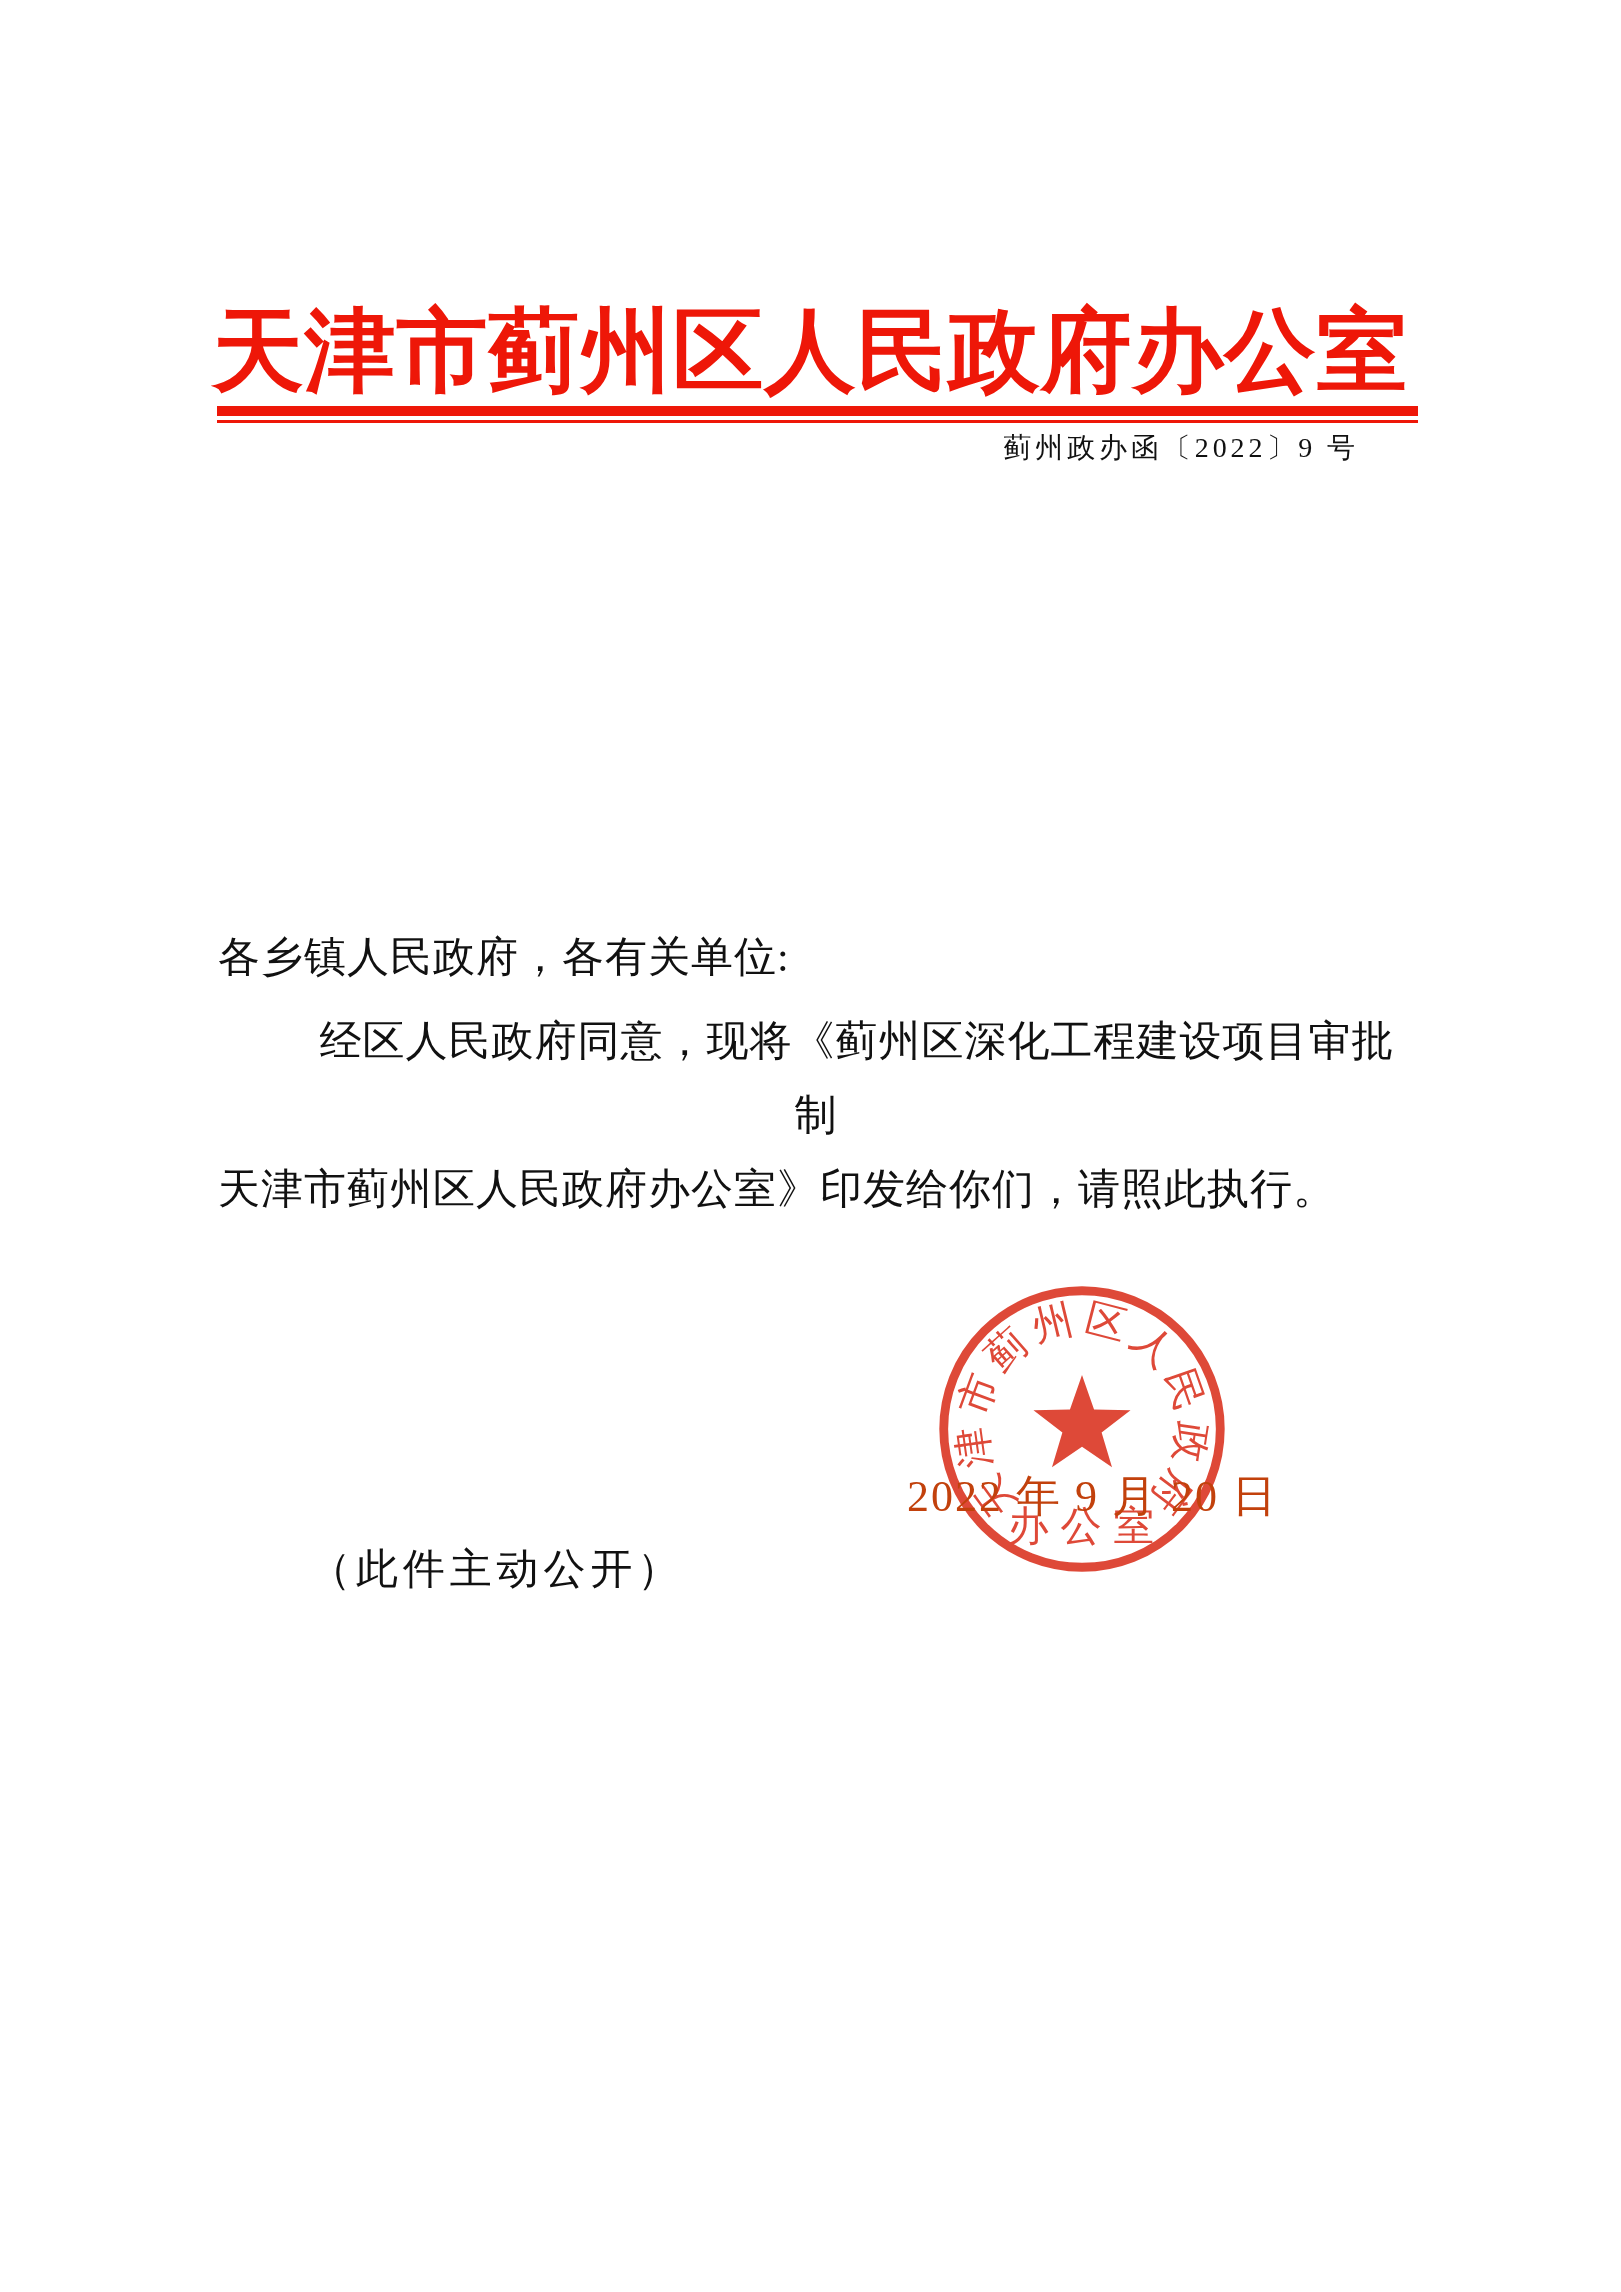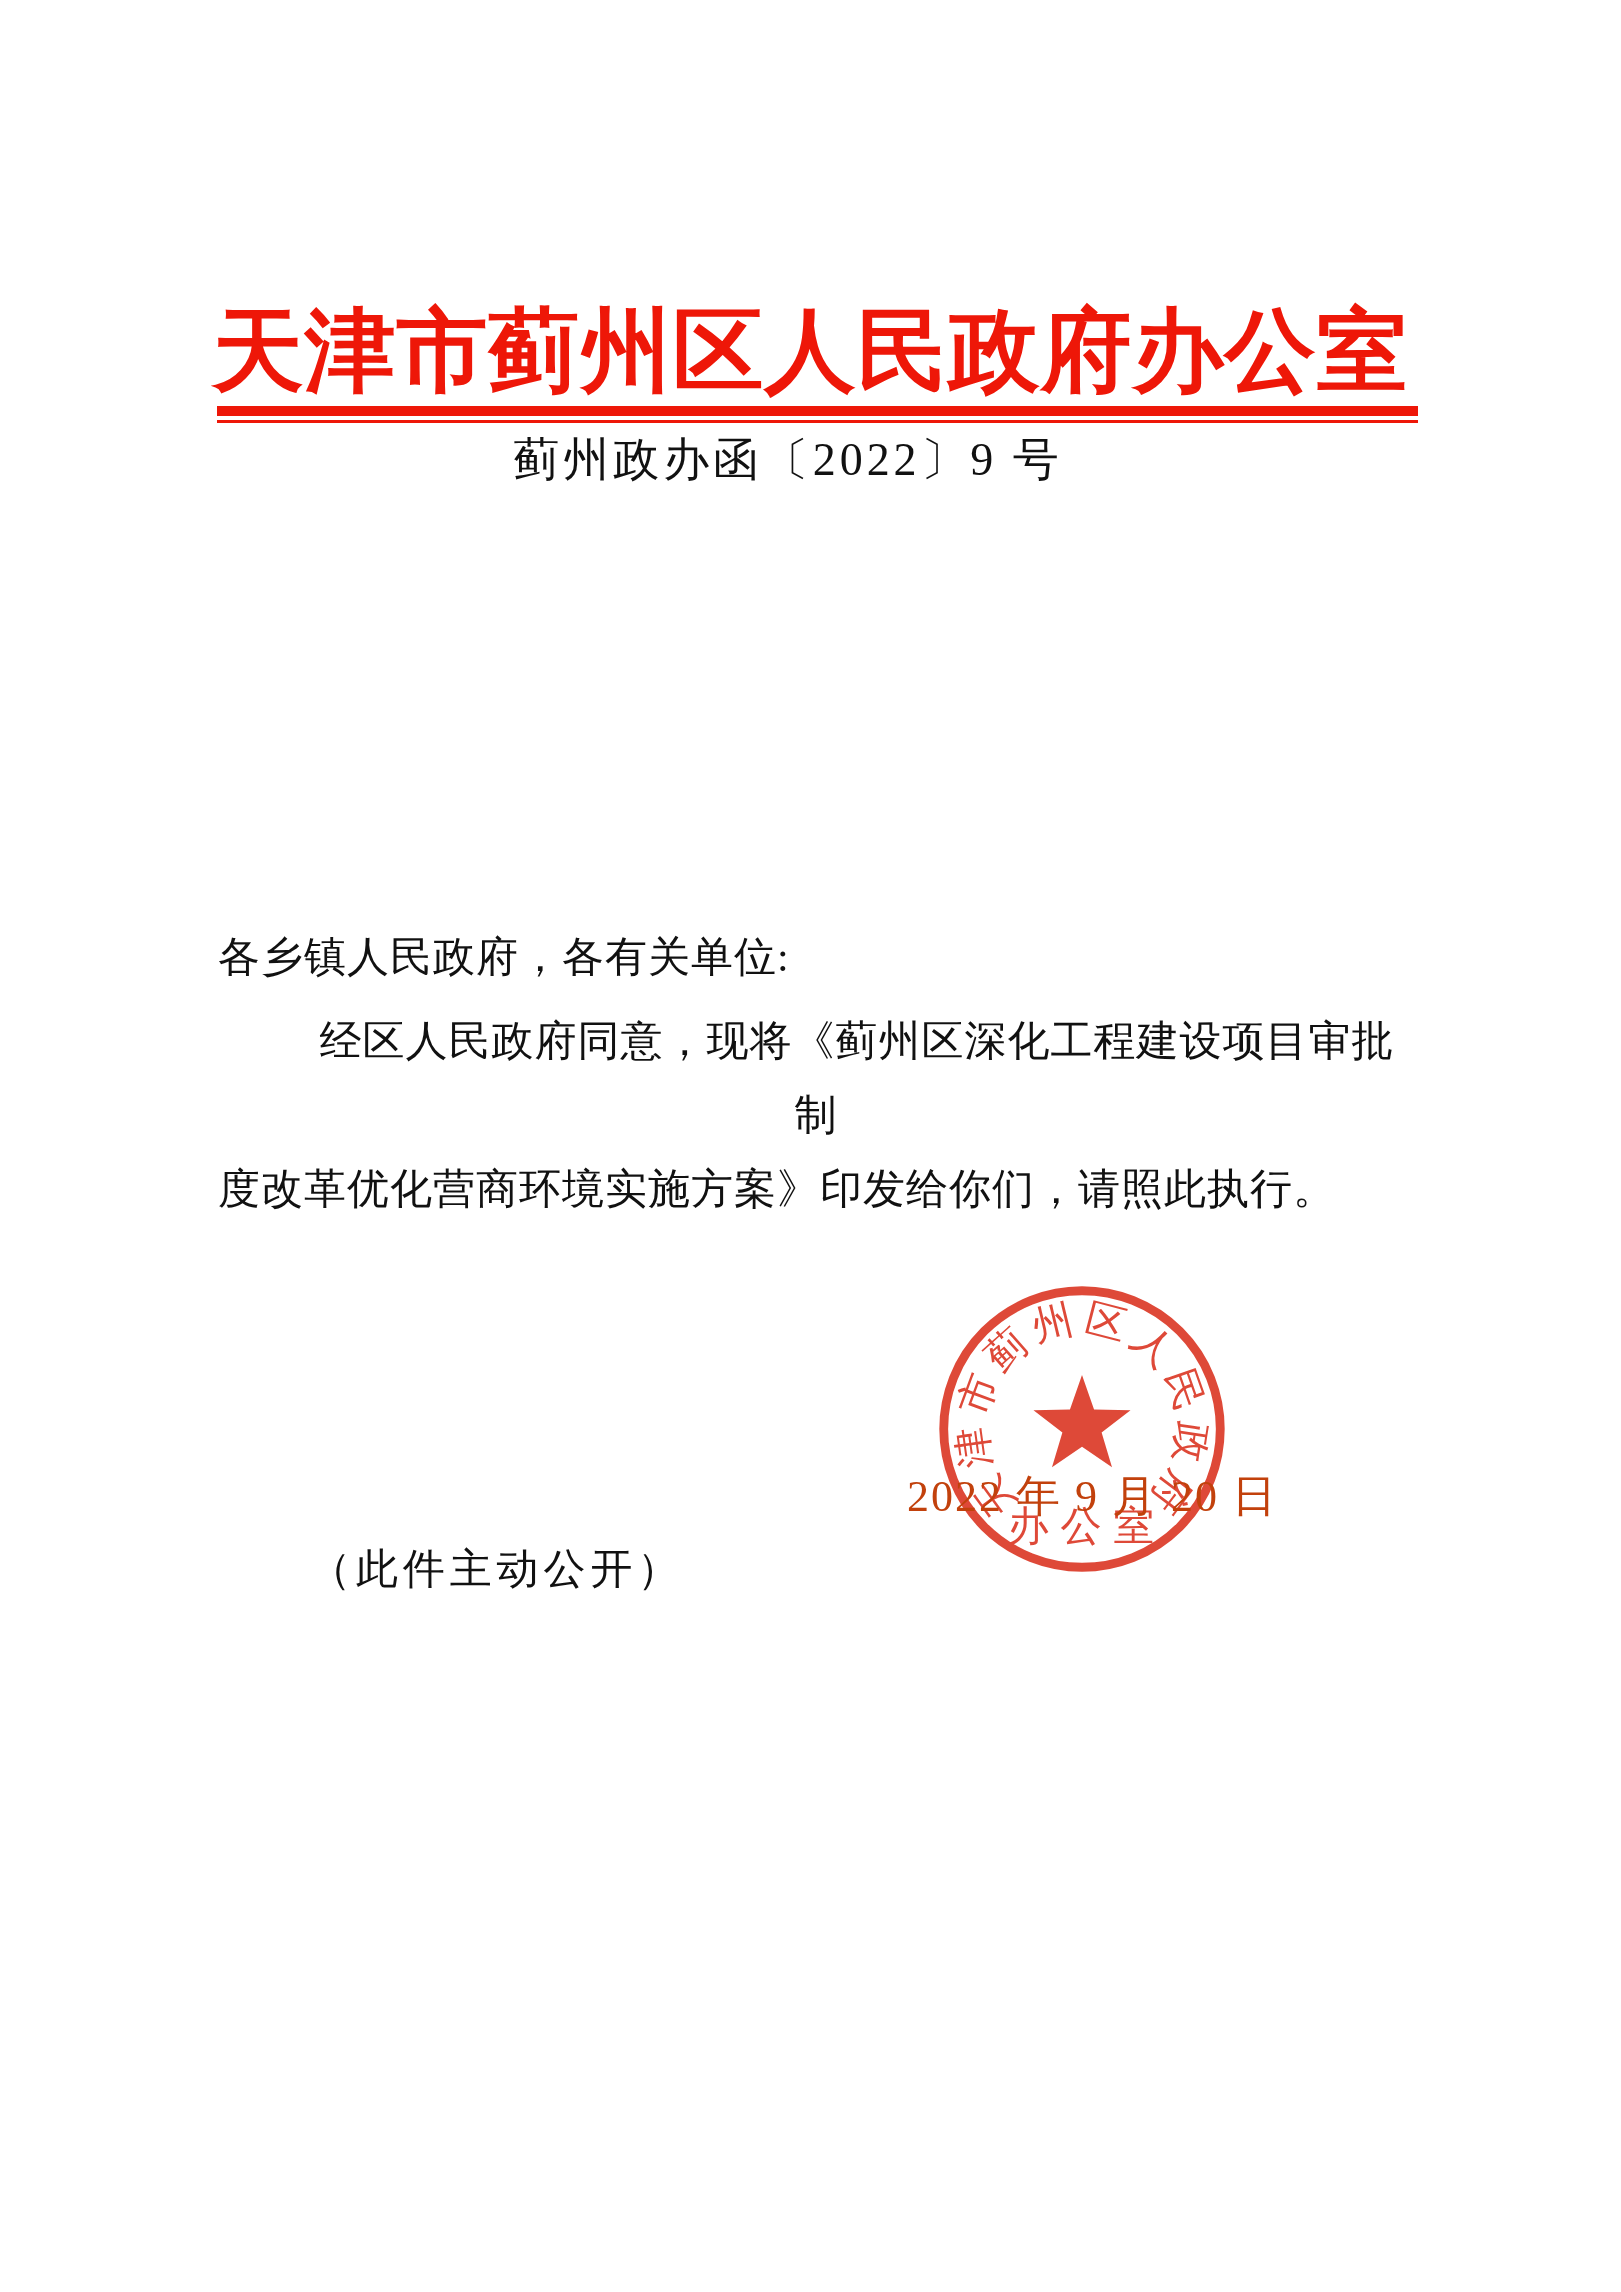--- a/index.html
+++ b/index.html
@@ -32,22 +32,22 @@
     background: #ee1708;
   }
   .rule-thick { top: 406px; height: 9.8px; }
   .rule-thin  { top: 420px; height: 2.9px; }
   .doc-number {
     position: absolute;
     top: 429px;
     left: 217px;
     width: 1201px;
     padding-right: 59px;
-    text-align: center;
-    font-size: 46px;
+    text-align: right;
+    font-size: 28px;
     letter-spacing: 3.9px;
     white-space: nowrap;
   }
   .doc-title {
     position: absolute;
     top: 610px;
     left: 0;
     width: 100%;
     text-align: center;
     font-size: 56px;
@@ -114,21 +114,21 @@
 
   <div class="doc-number">蓟州政办函〔2022〕9 号</div>
 
   <div class="doc-title">
   </div>
 
   <div class="salutation">各乡镇人民政府，各有关单位:</div>
 
   <div class="paragraph">
     <div class="indent">经区人民政府同意，现将《蓟州区深化工程建设项目审批制</div>
-    <div>度改革优化营商环境实施方案》印发给你们，请照此执行。</div>
+    <div>天津市蓟州区人民政府办公室》印发给你们，请照此执行。</div>
   </div>
 
   <svg class="seal-svg" viewBox="0 0 310 310" xmlns="http://www.w3.org/2000/svg">
     <circle cx="155" cy="155" r="141" fill="none" stroke="#dc3a28" stroke-width="9"></circle>
     <path id="seal-arc-path" d="M 92,230 A 98 98 0 1 1 218,230" fill="none"></path>
     <text font-size="41" letter-spacing="7" fill="#dc3a28" font-family="Liberation Serif, DejaVu Serif, serif">
       <textPath href="#seal-arc-path" startOffset="0">天津市蓟州区人民政府</textPath>
     </text>
     <polygon fill="#dc3a28" points="155,100 167.3,135.0 204.5,135.9 175.0,158.5 185.6,194.1 155,173 124.4,194.1 135.0,158.5 105.5,135.9 142.7,135.0"></polygon>
     <text x="160" y="268" text-anchor="middle" font-size="42" letter-spacing="12" fill="#dc3a28" font-family="Liberation Serif, DejaVu Serif, serif">办公室</text>

